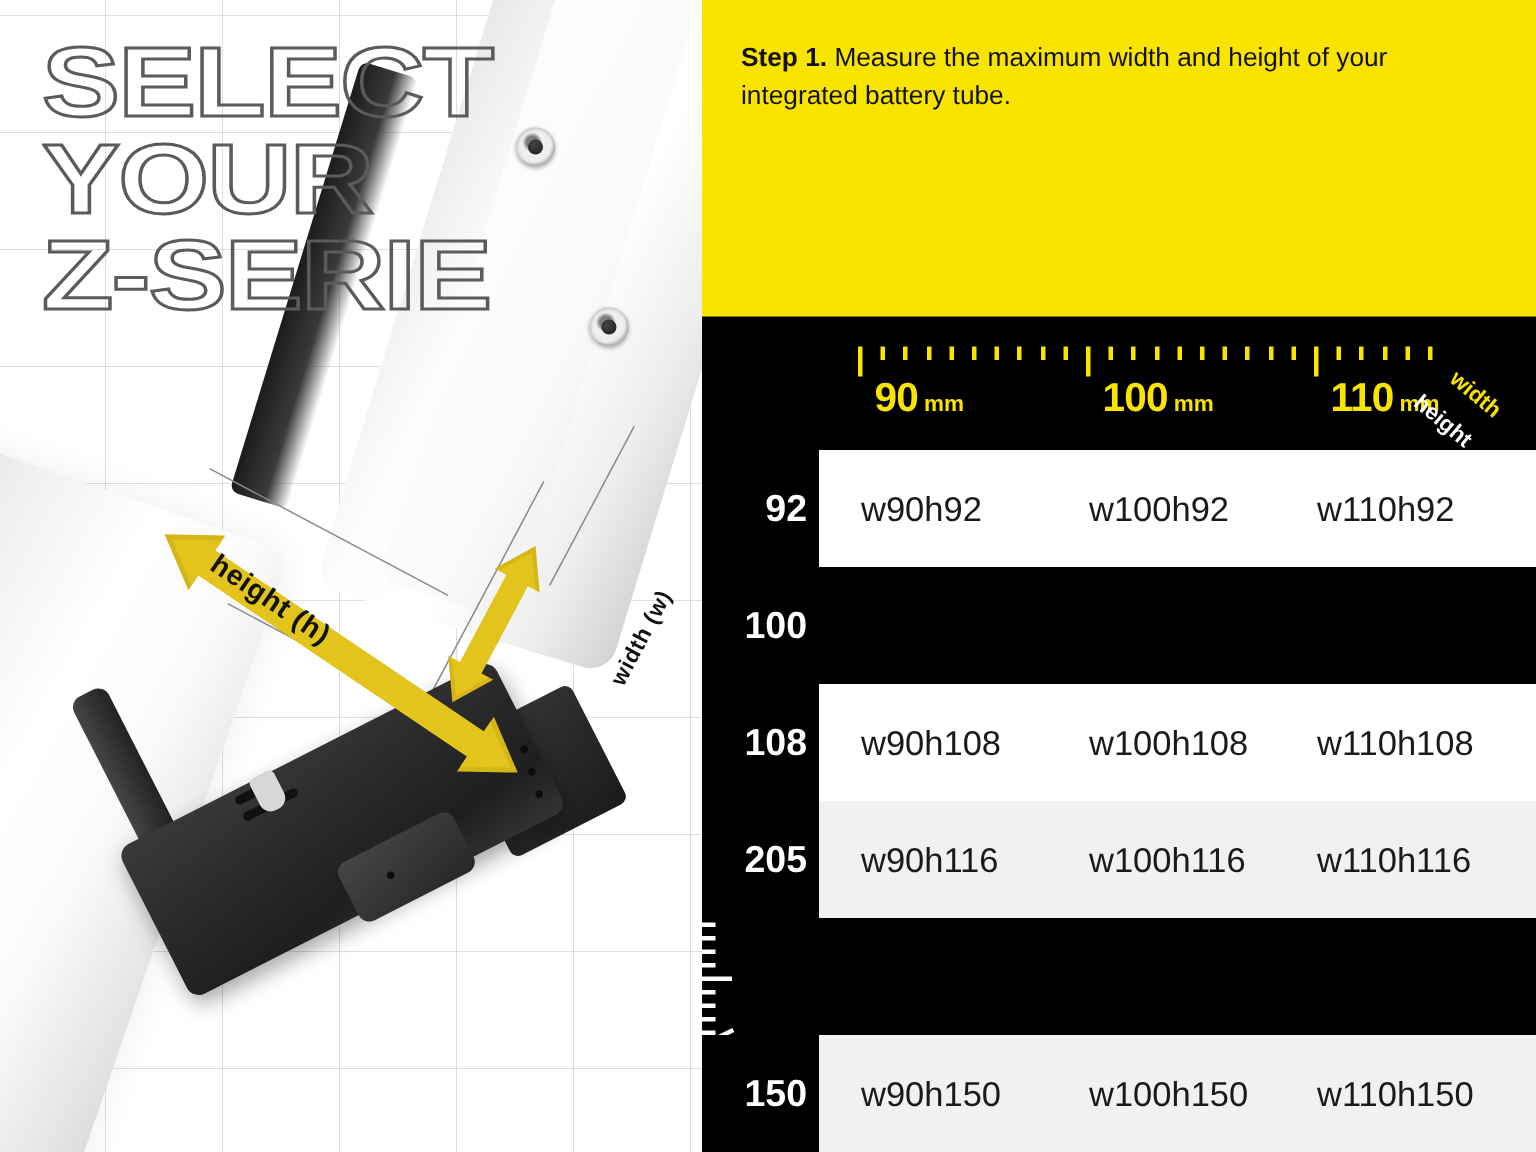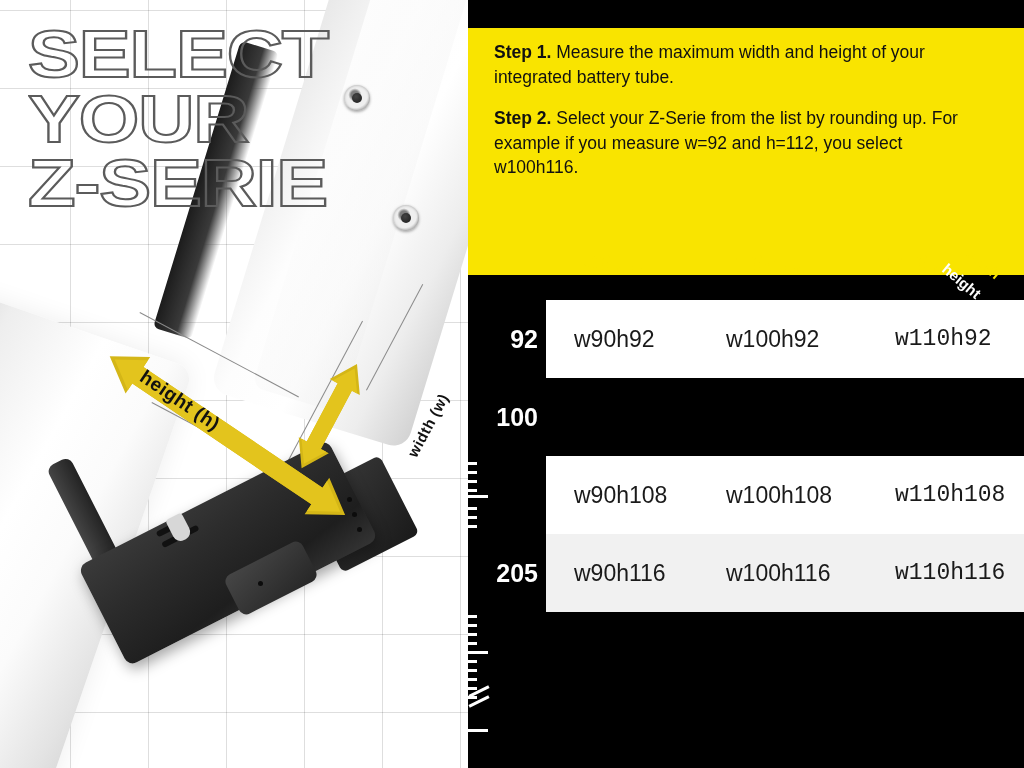--- a/index.html
+++ b/index.html
@@ -136,22 +136,22 @@
     transform:scaleX(1.18);transform-origin:0 0;
   }
   #title-block div{white-space:nowrap;}
 
   
   #right-panel{
     position:absolute;left:468px;top:0;width:556px;height:768px;background:#000;
   }
   
   #instructions{
-    position:absolute;left:0;top:0;width:556px;height:247px;
-    background:#f9e400;box-sizing:border-box;padding:12px 30px 0 26px;margin-top:28px;
+    position:absolute;left:0;top:0;width:556px;height:211px;
+    background:#f9e400;box-sizing:border-box;padding:26px 30px 0 26px;
   }
   #instructions p{
     margin:0 0 16px 0;color:#111;font-size:17.5px;line-height:1.42;max-width:475px;
   }
   #instructions b{font-weight:bold;}
 
   
   #ruler-top{position:absolute;left:0;top:231px;width:556px;height:22px;}
   #ruler-top .tick{position:absolute;top:0;width:3px;background:#f9e400;}
   #ruler-top .tick.major{height:20px;}
@@ -193,21 +193,21 @@
   }
   .row .cells{
     position:absolute;left:78px;top:0;width:478px;height:78px;
     display:flex;align-items:center;
   }
   .row.odd .cells{background:#ffffff;}
   .row.even .cells{background:#f1f1f1;}
   .cell{color:#1a1a1a;font-size:23px;white-space:nowrap;position:absolute;}
   .cell.c0{left:28px;}
   .cell.c1{left:180px;}
-  .cell.c2{left:349px;font-family:Liberation Mono, monospace;}
+  .cell.c2{left:332px;}
 </style>
 </head>
 <body>
 
 <div id="stage">
 
   <div id="photo-panel">
 
     <div id="grid-bg"></div>
 
@@ -269,23 +269,20 @@
       <div>YOUR</div>
       <div>Z-SERIE</div>
     </div>
   </div>
 
   <div id="right-panel">
 
     <div id="instructions">
       <p>
         <b>Step 1.</b><span> Measure the maximum width and height of your integrated battery tube.</span>
-      </p>
-      <p>
-        <b>Step 2.</b><span> Select your Z-Serie from the list by rounding up. For example if you measure w=92 and h=112, you select w100h116.</span>
       </p>
     </div>
 
     <div id="ruler-top">
         <div class="tick major" style="left: 104px;"></div>
         <div class="tick minor" style="left: 119px;"></div>
         <div class="tick minor" style="left: 134px;"></div>
         <div class="tick minor" style="left: 150px;"></div>
         <div class="tick minor" style="left: 165px;"></div>
         <div class="tick minor" style="left: 180px;"></div>
@@ -382,32 +379,41 @@
           <div class="cells">
             <div class="cell c0">w90h92</div>
             <div class="cell c1">w100h92</div>
             <div class="cell c2">w110h92</div>
           </div>
         </div>
         <div class="row even" style="top: 78px;">
           <div class="rowlabel">100</div>
         </div>
         <div class="row odd" style="top: 156px;">
+          <div class="rowlabel">108</div>
           <div class="cells">
             <div class="cell c0">w90h108</div>
             <div class="cell c1">w100h108</div>
             <div class="cell c2">w110h108</div>
           </div>
         </div>
         <div class="row even" style="top: 234px;">
           <div class="rowlabel">205</div>
           <div class="cells">
             <div class="cell c0">w90h116</div>
             <div class="cell c1">w100h116</div>
             <div class="cell c2">w110h116</div>
           </div>
         </div>
         <div class="row odd" style="top: 312px;">
         </div>
+        <div class="row even" style="top: 390px;">
+          <div class="rowlabel">150</div>
+          <div class="cells">
+            <div class="cell c0">w90h150</div>
+            <div class="cell c1">w100h150</div>
+            <div class="cell c2">w110h150</div>
+          </div>
+        </div>
       </div>
 
   </div>
 </div>
 
 </body></html>

